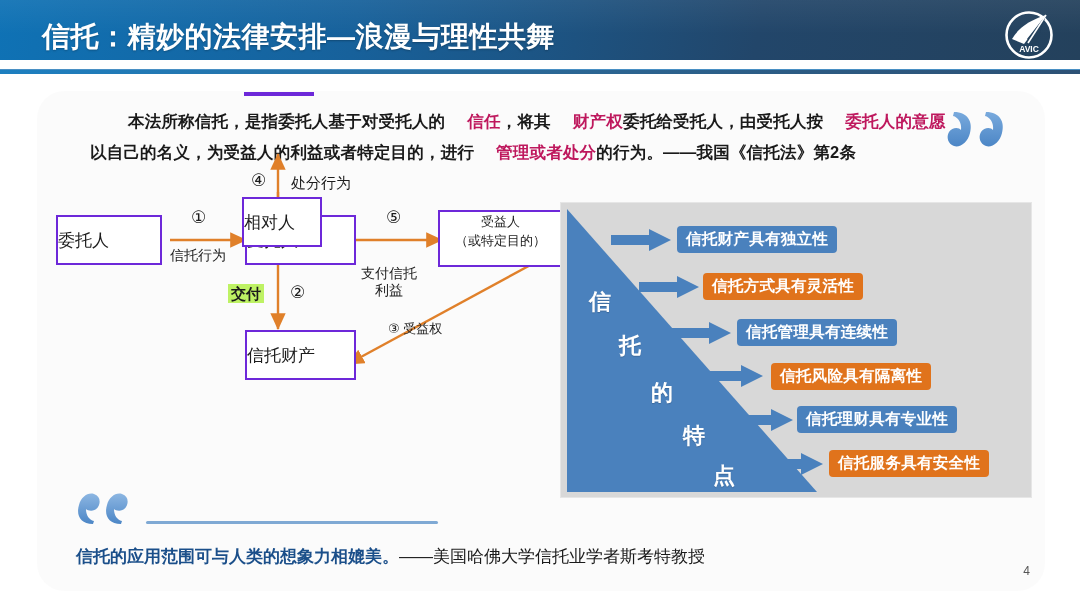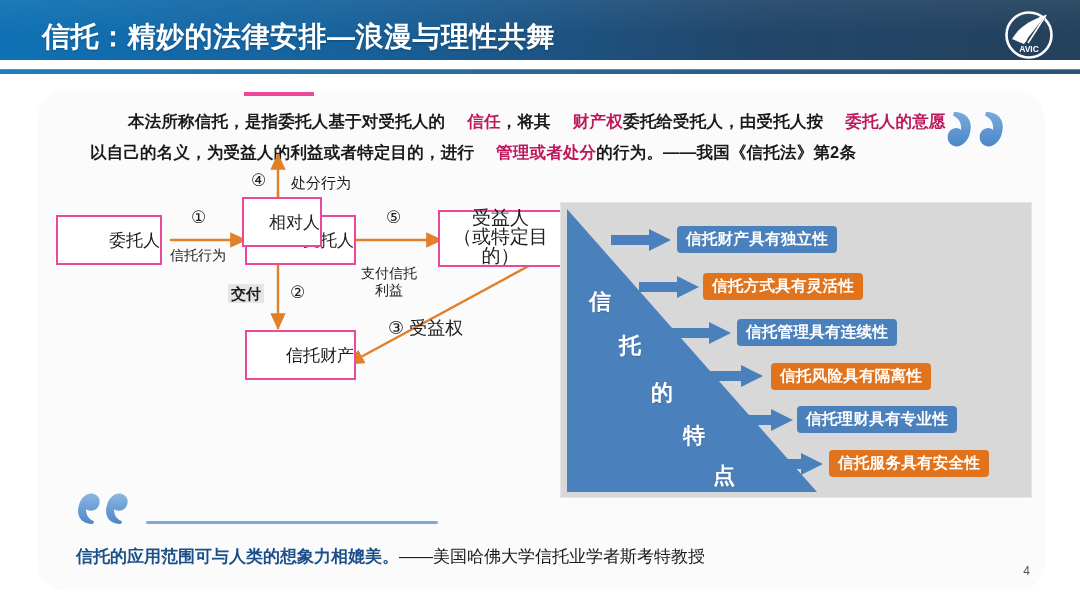--- a/index.html
+++ b/index.html
@@ -101,41 +101,41 @@
   .diagram {
     position: absolute;
     left: 0px;
     top: 100px;
     width: 540px;
     height: 300px;
   }
   .dbox {
     position: absolute;
     background: #ffffff;
-    border: 2px solid #ec4899;
+    border: 2px solid #6d28d9;
     box-sizing: border-box;
     display: flex;
     align-items: center;
-    justify-content: flex-end;
+    justify-content: flex-start;
     text-align: center;
     color: #1c1c1c;
     font-size: 17px;
     line-height: 21px;
     white-space: nowrap;
   }
-  .dbox.two-line { font-size: 19px; line-height: 19px; white-space: normal; }
+  .dbox.two-line { font-size: 13px; line-height: 19px; white-space: normal; }
   .dlabel {
     position: absolute;
     color: #1c1c1c;
     font-size: 14px;
     line-height: 17px;
     white-space: nowrap;
   }
   .dlabel.circnum { font-size: 17px; }
-  .dlabel.bold { font-weight: bold; background: #e5e5e5; padding: 1px 3px; font-size: 15px; }
+  .dlabel.bold { font-weight: bold; background: #bef264; padding: 1px 3px; font-size: 15px; }
   .dlabel.two { white-space: normal; text-align: center; width: 66px; margin-top: 17px; }
 
   
   .panel {
     position: absolute;
     left: 522px;
     top: 110px;
     width: 472px;
     height: 296px;
     background: #d8d8d8;
@@ -314,21 +314,21 @@
 
     <div class="dlabel circnum" style="left:348px; top:17px;">⑤</div>
     <div class="dlabel two" style="left:318px; top:56px;">
       <span>支付信托</span><br>
       <span>利益</span>
     </div>
 
     <div class="dlabel circnum" style="left:252px; top:92px;">②</div>
     <div class="dlabel bold" style="left:190px; top:92px;">交付</div>
 
-    <div class="dlabel" style="left:350px; top:128px; font-size:18px;">③ 受益权</div>
+    <div class="dlabel" style="left:350px; top:128px; font-size:13px;">③ 受益权</div>
 
     <div class="dlabel circnum" style="left:213px; top:-20px;">④</div>
     <div class="dlabel" style="left:253px; top:-18px; font-size:15px;">处分行为</div>
   </div>
 
   <div class="dbox" style="position:absolute; left:204px; top:105px; width:80px; height:50px;">
     <span>相对人</span>
   </div>
 
   <div class="panel">

